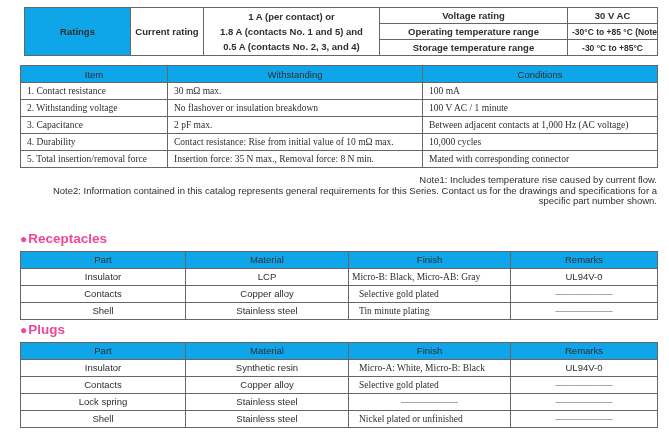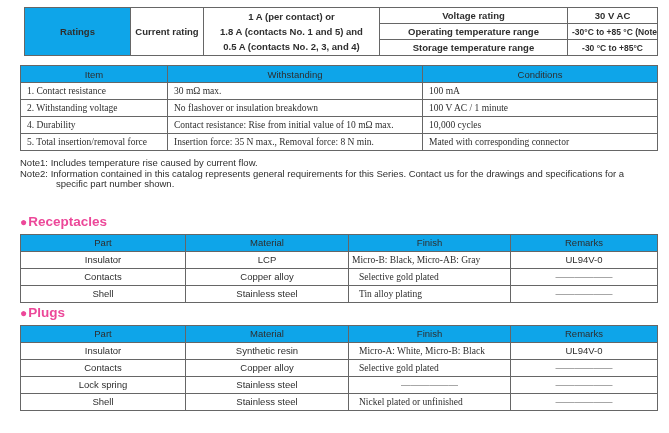--- a/index.html
+++ b/index.html
@@ -24,21 +24,21 @@
   
   .ratings-table { margin-left:4px; width:633px; }
   .ratings-table td { height:16px;font-weight:bold; }
   .rating-lines div { line-height:15px; }
 
   
   .spec-table { margin-top:9px; width:637px; }
 
   
   .notes { margin-top:7px; font-size:9.5px; line-height:10.5px; }
-  .note { padding-left:36px; text-indent:-36px; margin-bottom:0px; }
+  .note { padding-left:36px; text-indent:-36px; margin-bottom:0px;text-align:right; }
 
   
   .section-heading {
     margin-top:24px; margin-bottom:5px;
     font-size:13.5px; font-weight:bold; color:#ec4899;
   }
   .section-heading .bullet { font-size:12px; margin-right:1px; }
 
   .parts-table { width:637px; }
   .plugs-heading { margin-top:2px; }
@@ -95,20 +95,25 @@
       <td class="left">1. Contact resistance</td>
       <td class="left">30 mΩ max.</td>
       <td class="left">100 mA</td>
     </tr>
     <tr>
       <td class="left">2. Withstanding voltage</td>
       <td class="left">No flashover or insulation breakdown</td>
       <td class="left">100 V AC / 1 minute</td>
     </tr>
     <tr>
+      <td class="left">3. Capacitance</td>
+      <td class="left">2 pF max.</td>
+      <td class="left">Between adjacent contacts at 1,000 Hz (AC voltage)</td>
+    </tr>
+    <tr>
       <td class="left">4. Durability</td>
       <td class="left">Contact resistance: Rise from initial value of 10 mΩ max.</td>
       <td class="left">10,000 cycles</td>
     </tr>
     <tr>
       <td class="left">5. Total insertion/removal force</td>
       <td class="left">Insertion force: 35 N max., Removal force: 8 N min.</td>
       <td class="left">Mated with corresponding connector</td>
     </tr>
   </tbody>
@@ -143,21 +148,21 @@
     </tr>
     <tr>
       <td>Contacts</td>
       <td>Copper alloy</td>
       <td class="left" style="padding-left:10px">Selective gold plated</td>
       <td class="dash">——————</td>
     </tr>
     <tr>
       <td>Shell</td>
       <td>Stainless steel</td>
-      <td class="left" style="padding-left:10px">Tin alloy plating</td>
+      <td class="left" style="padding-left:10px">Tin minute plating</td>
       <td class="dash">——————</td>
     </tr>
   </tbody>
     </table>
 
   <div class="section-heading plugs-heading"><span class="bullet">●</span><span>Plugs</span></div>
 
   <table class="parts-table outer">
     <colgroup>
       <col style="width:165px">

